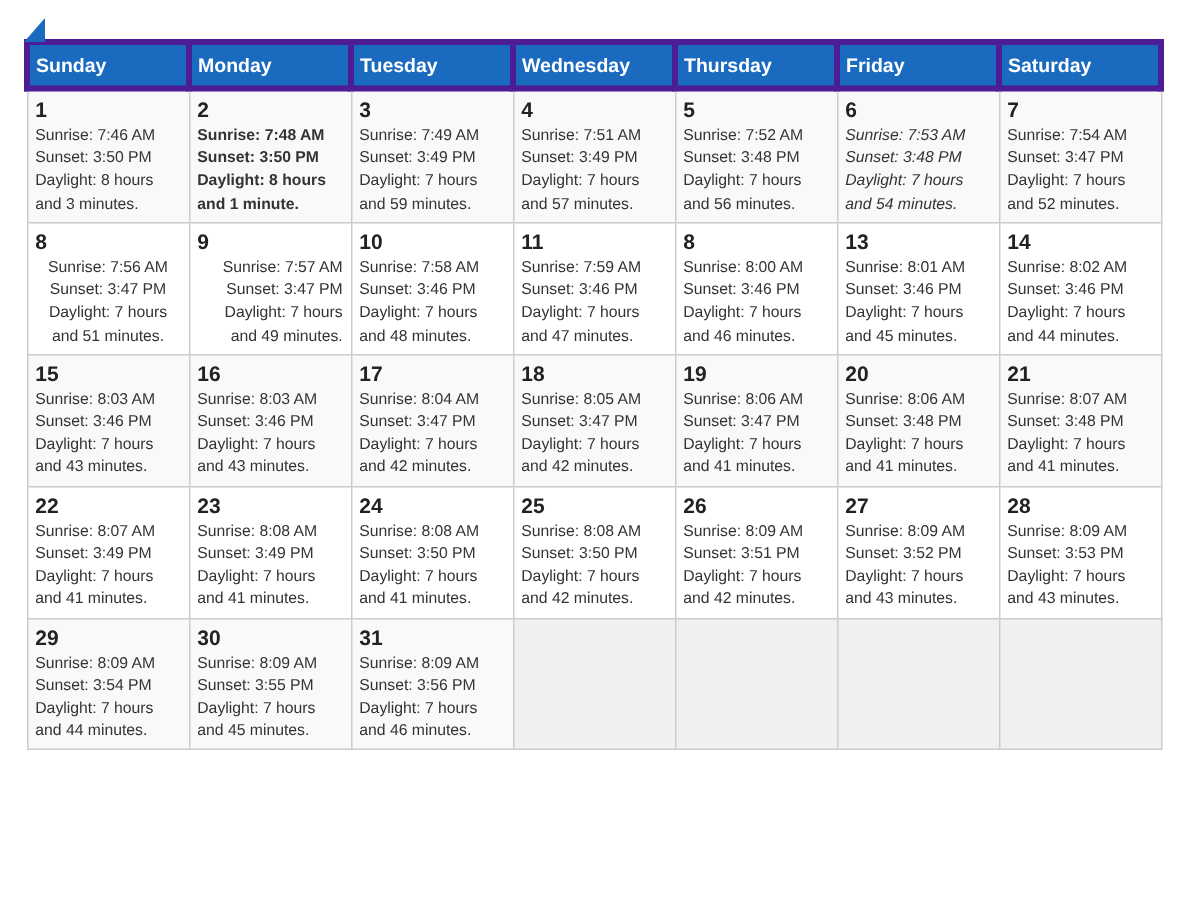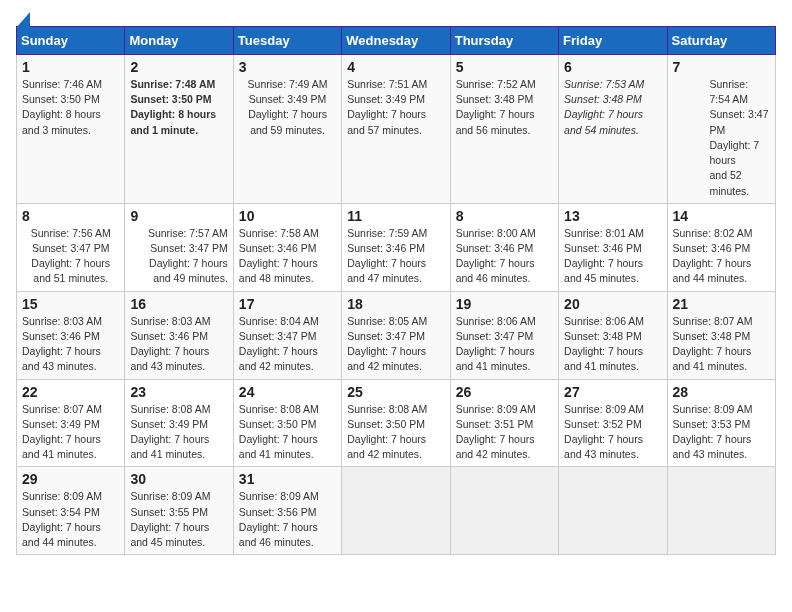--- a/index.html
+++ b/index.html
@@ -39,21 +39,21 @@
       border-collapse: collapse;
       font-size: 11px;
     }
     thead tr th {
       background-color: #1a6abf;
       color: #fff;
       padding: 6px 4px;
       text-align: left;
       font-size: 13px;
       font-weight: bold;
-      border: 1px solid #4c1d95;
+      border: 4px solid #4c1d95;
     }
     tbody tr td {
       border: 1px solid #ccc;
       vertical-align: top;
       padding: 4px 5px;
       width: 14.28%;
       min-height: 80px;
       background: #fff;
     }
     tbody tr:nth-child(odd) td {
@@ -120,21 +120,21 @@
         </td>
         <td>
           <span class="day-num">2</span>
           <div class="day-info" style="white-space: pre-line; font-weight: bold;">Sunrise: 7:48 AM
 Sunset: 3:50 PM
 Daylight: 8 hours
 and 1 minute.</div>
         </td>
         <td>
           <span class="day-num">3</span>
-          <div class="day-info" style="white-space: pre-line; text-align: center;">Sunrise: 7:49 AM
+          <div class="day-info" style="white-space: pre-line;">Sunrise: 7:49 AM
 Sunset: 3:49 PM
 Daylight: 7 hours
 and 59 minutes.</div>
         </td>
         <td>
           <span class="day-num">4</span>
           <div class="day-info" style="white-space: pre-line;">Sunrise: 7:51 AM
 Sunset: 3:49 PM
 Daylight: 7 hours
 and 57 minutes.</div>
@@ -148,21 +148,21 @@
         </td>
         <td>
           <span class="day-num">6</span>
           <div class="day-info" style="white-space: pre-line; font-style: italic;">Sunrise: 7:53 AM
 Sunset: 3:48 PM
 Daylight: 7 hours
 and 54 minutes.</div>
         </td>
         <td>
           <span class="day-num">7</span>
-          <div class="day-info" style="white-space: pre-line; margin-left: 37px;">Sunrise: 7:54 AM
+          <div class="day-info" style="white-space: pre-line;">Sunrise: 7:54 AM
 Sunset: 3:47 PM
 Daylight: 7 hours
 and 52 minutes.</div>
         </td>
       </tr>
       <tr>
         <td>
           <span class="day-num">8</span>
           <div class="day-info" style="white-space: pre-line; text-align: center;">Sunrise: 7:56 AM
 Sunset: 3:47 PM

